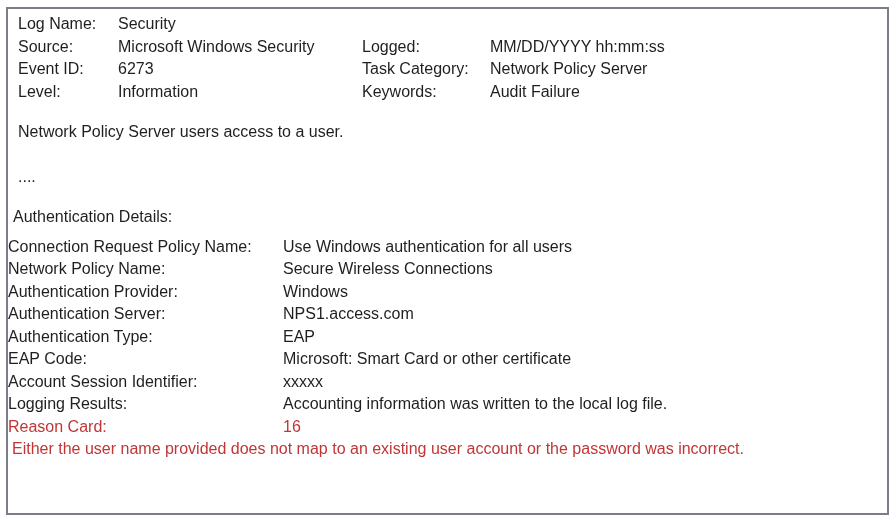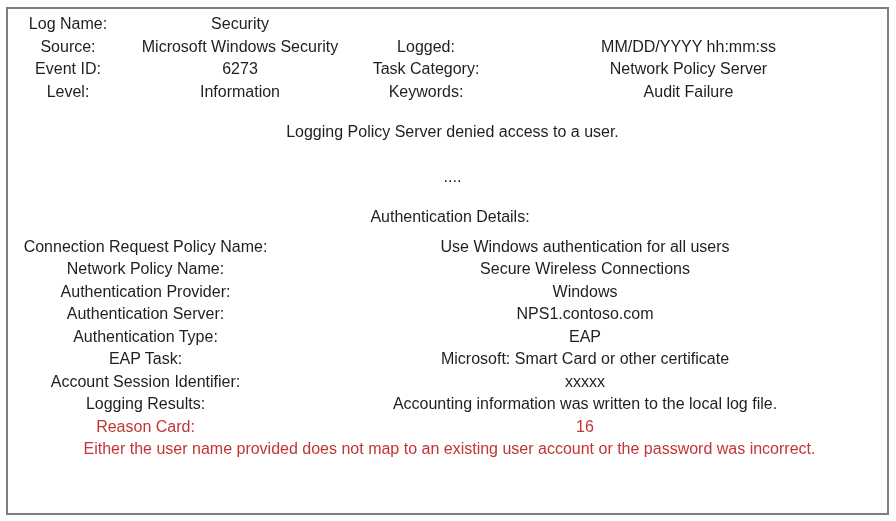--- a/index.html
+++ b/index.html
@@ -17,21 +17,20 @@
     font-size:16px;
     color:var(--text);
     overflow:hidden;
   }
   .frame{
     position:absolute;
     left:6px;top:7px;
     width:883px;height:508px;
     border:2px solid var(--border);
     background:var(--background);
-    text-align:center;
   }
   .line{line-height:22.5px;white-space:nowrap;}
   
   .header{padding:4px 0 0 10px;}
   .header-row{
     display:grid;
     grid-template-columns:100px 244px 128px auto;
     line-height:22.5px;
     white-space:nowrap;
   }
@@ -73,49 +72,49 @@
       <span>Network Policy Server</span>
     </div>
     <div class="header-row">
       <span>Level:</span>
       <span>Information</span>
       <span>Keywords:</span>
       <span>Audit Failure</span>
     </div>
   </div>
 
-  <div class="line message">Logging Policy Server denied access to a user.</div>
+  <div class="line message">Network Policy Server users access to a user.</div>
 
   <div class="line dots">....</div>
 
   <div class="line auth-title">Authentication Details:</div>
 
   <div class="details">
     <div class="detail-row">
       <span>Connection Request Policy Name:</span>
       <span>Use Windows authentication for all users</span>
     </div>
     <div class="detail-row">
       <span>Network Policy Name:</span>
       <span>Secure Wireless Connections</span>
     </div>
     <div class="detail-row">
       <span>Authentication Provider:</span>
       <span>Windows</span>
     </div>
     <div class="detail-row">
       <span>Authentication Server:</span>
-      <span>NPS1.contoso.com</span>
+      <span>NPS1.access.com</span>
     </div>
     <div class="detail-row">
       <span>Authentication Type:</span>
       <span>EAP</span>
     </div>
     <div class="detail-row">
-      <span>EAP Task:</span>
+      <span>EAP Code:</span>
       <span>Microsoft: Smart Card or other certificate</span>
     </div>
     <div class="detail-row">
       <span>Account Session Identifier:</span>
       <span>xxxxx</span>
     </div>
     <div class="detail-row">
       <span>Logging Results:</span>
       <span>Accounting information was written to the local log file.</span>
     </div>

